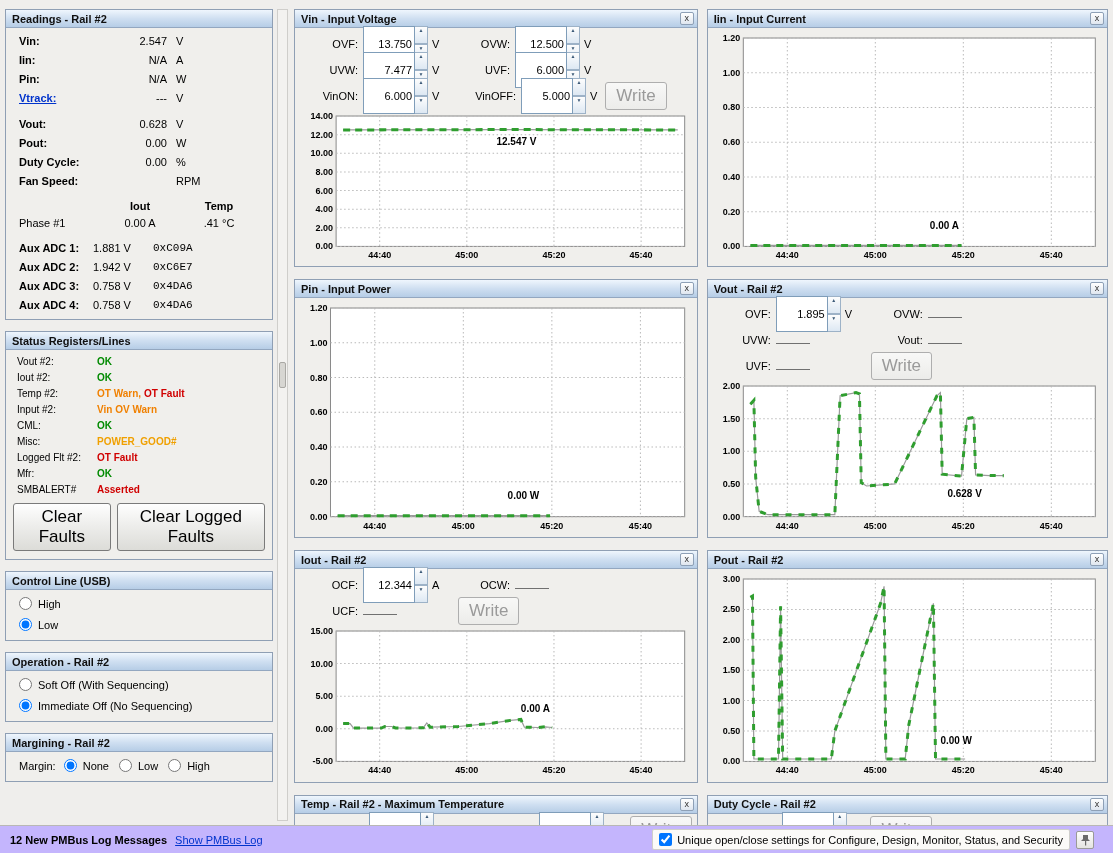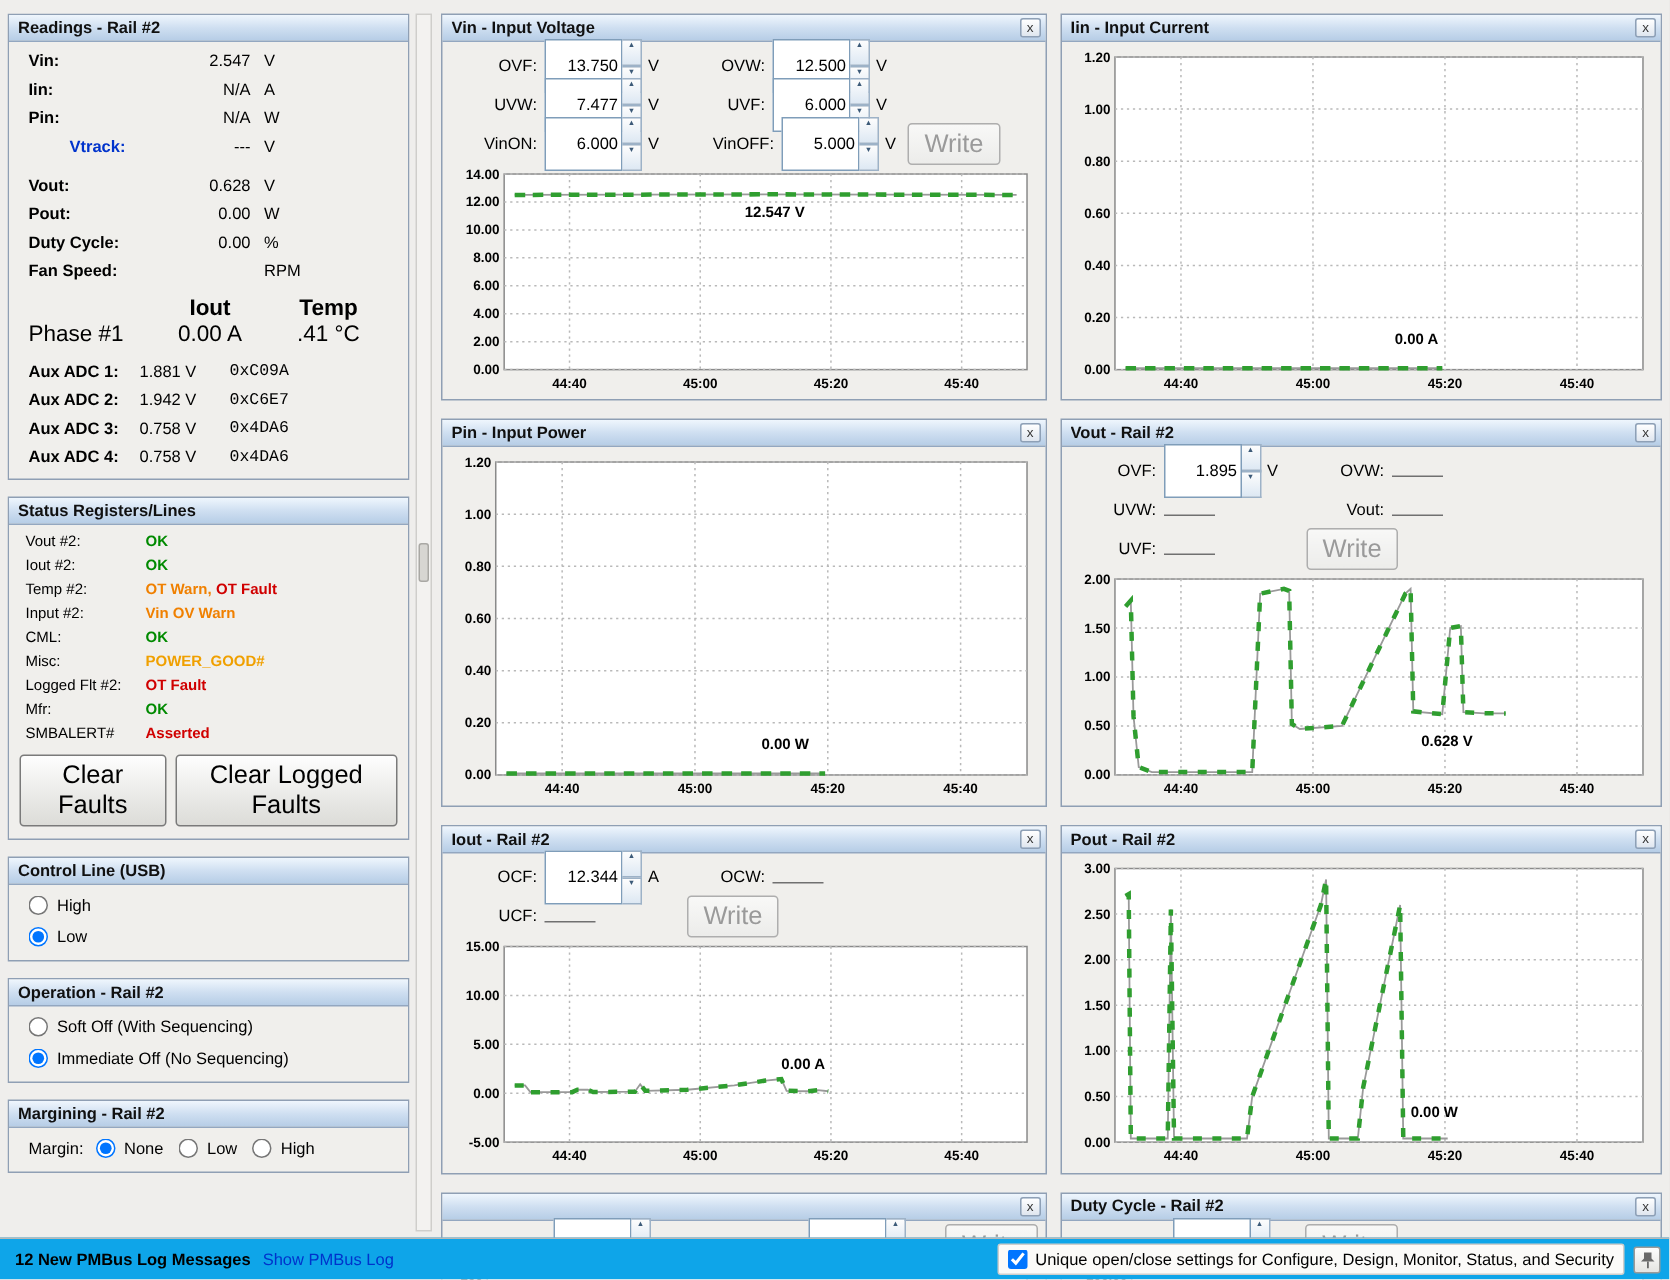--- a/index.html
+++ b/index.html
@@ -15,23 +15,23 @@
             font-size:9px; line-height:11px; text-align:center; color:#333; cursor:pointer; border-radius:2px; }
   .pbody { flex:1; display:flex; flex-direction:column; min-height:0; padding:3px 5px 5px 5px; }
 
   
   #sidebar { position:absolute; left:5px; top:9px; width:268px; bottom:32px; overflow:hidden; }
   #sidebar .panel { margin-bottom:11px; }
   .rrow { display:grid; grid-template-columns:92px 56px auto; height:19px; align-items:center; font-size:11px; padding-left:8px;}
   .rlabel { font-weight:bold; }
   .rval { text-align:right; }
   .runit { padding-left:9px; }
-  .link { color:#0033cc; cursor:pointer;text-align:center; }
+  .link { color:#0033cc; text-decoration:underline; cursor:pointer; }
   .gap { height:7px; }
-  .phrow { display:grid; grid-template-columns:90px 62px auto; height:17px; align-items:center; font-size:15px; padding-left:8px;}
+  .phrow { display:grid; grid-template-columns:90px 62px auto; height:17px; align-items:center; font-size:11px; padding-left:8px;}
   .phh { font-weight:bold; text-align:center; }
   .auxrow { display:grid; grid-template-columns:74px 60px auto; height:19px; align-items:center; font-size:11px; padding-left:8px;}
   .auxhex { text-align:left; padding-right:12px;font-family:Liberation Mono, monospace; }
 
   .strow { display:flex; height:16px; align-items:center; font-size:10px; padding-left:6px; }
   .stlabel { width:80px; flex:0 0 80px; }
   .stval { font-weight:bold; white-space:nowrap; }
   .stval2 { font-weight:bold; margin-left:3px; white-space:nowrap; }
   .btnrow { display:flex; gap:6px; justify-content:flex-end; padding:6px 2px 3px 2px; }
   .btn { font-family:"Liberation Sans",sans-serif; font-size:17px; padding:3px 10px; border:1px solid #7a7a7a; border-radius:3px;
@@ -60,22 +60,22 @@
   .su,.sd { flex:1; border:1px solid #9db2c7; border-left:none; background:linear-gradient(#fdfdfd,#dde8f3);
             font-size:5px; line-height:7px; text-align:center; color:#3c5a78; cursor:pointer; }
   .funit { margin-left:4px; }
   .fempty { width:34px; height:14px; border-bottom:1px solid #707070; align-self:flex-end; margin-bottom:6px; }
   .chart { flex:1; min-height:0; margin-top:2px; }
   .chart svg { width:100%; height:100%; display:block; }
   .tick { font:bold 9px "Liberation Sans",sans-serif; fill:#000; }
   .ann  { font:bold 10px "Liberation Sans",sans-serif; fill:#000; }
 
   
-  #bottombar { position:absolute; left:0; right:0; bottom:0; height:28px; background:#0ea5e9;
-               border-top:1px solid #b9b8b5; display:flex; align-items:center; padding:0 6px 0 10px; font-size:11px; }
+  #bottombar { position:absolute; left:0; right:0; bottom:0; height:28px; background:#c4b5fd;
+               border-top:1px solid #b9b8b5; display:flex; align-items:center; padding:0 19px 0 10px; font-size:11px; }
   #blog { font-weight:bold; }
   #bloglink { margin-left:8px; }
   #bspacer { flex:1; }
   #bunique { display:flex; align-items:center; gap:5px; border:1px solid #cfcecb; background:#fbfaf8; padding:3px 6px; border-radius:2px;}
   #pinbtn { width:18px; height:18px; border:1px solid #9a9a98; background:linear-gradient(#fdfdfd,#e4e4e1);
             margin-left:6px; display:flex; align-items:center; justify-content:center; cursor:pointer; border-radius:2px;}
 </style>
 </head>
 <body>
 
@@ -627,20 +627,21 @@
               <polyline points="37.5,23.2 39.6,22.0 41.0,184.6 65.7,184.6 67.8,32.3 69.9,184.6 118.7,184.6 122.2,156.7 168.1,29.3 171.6,12.3 173.4,184.6 192.8,184.6 196.4,150.6 221.1,29.3 223.2,184.6 252.9,184.6" fill="none" stroke="#9a9a9a" stroke-width="1.2"></polyline>
               <polyline points="37.5,23.2 39.6,22.0 41.0,184.6 65.7,184.6 67.8,32.3 69.9,184.6 118.7,184.6 122.2,156.7 168.1,29.3 171.6,12.3 173.4,184.6 192.8,184.6 196.4,150.6 221.1,29.3 223.2,184.6 252.9,184.6" fill="none" stroke="#2f9e2f" stroke-width="3" stroke-dasharray="6,7"></polyline>
               <text x="228.13600000000002" y="170.01333333333332" class="ann">0.00 W</text>
             </svg>
           </div>
       </div>
     </div>
 
     <div class="panel">
       <div class="phead">
+        <span class="ptitle">Temp - Rail #2 - Maximum Temperature</span>
         <span class="pclose">x</span>
       </div>
       <div class="pbody">
         <div class="frow">
           <span class="fcol" style="width:170px;flex-basis:170px;">
             <span class="flabel wide">OT Fault:</span>
             <span class="fbox">
                 <input class="fin" value="120" style="">
               <span class="spin">
                   <span class="su">▲</span>

